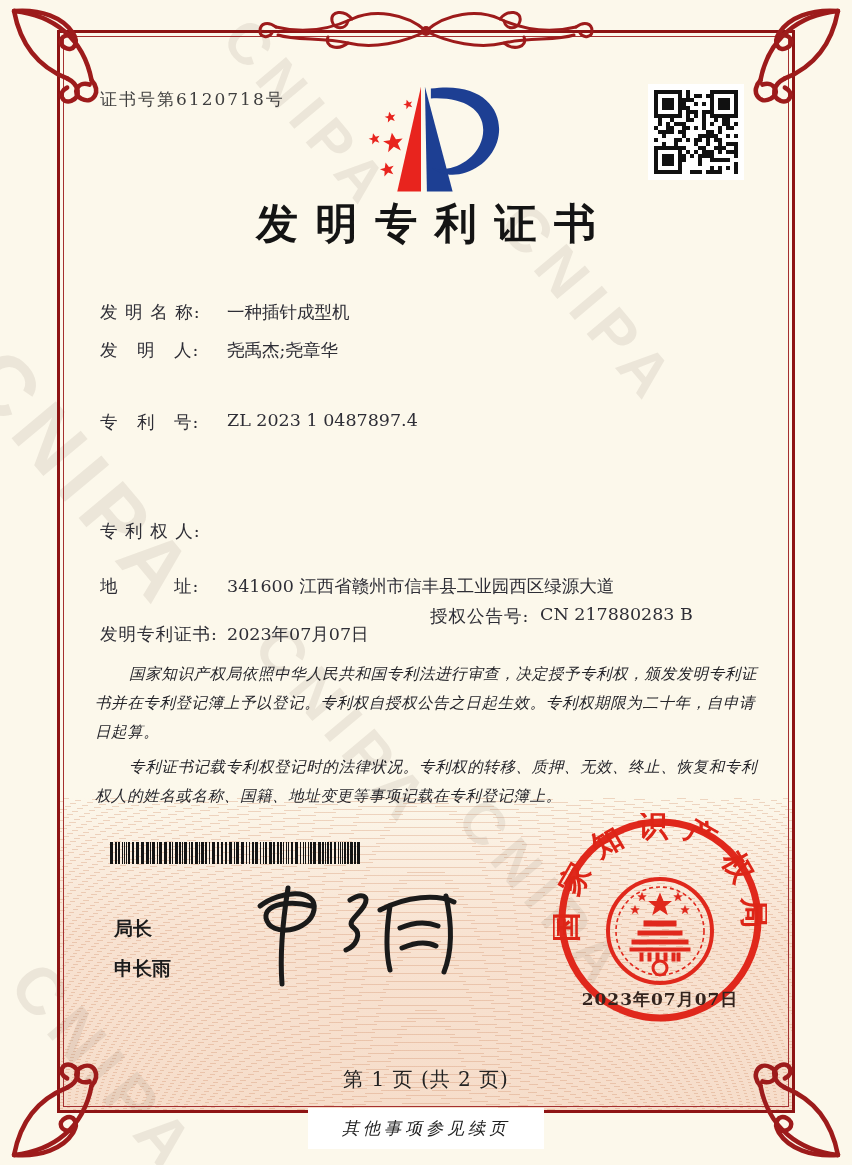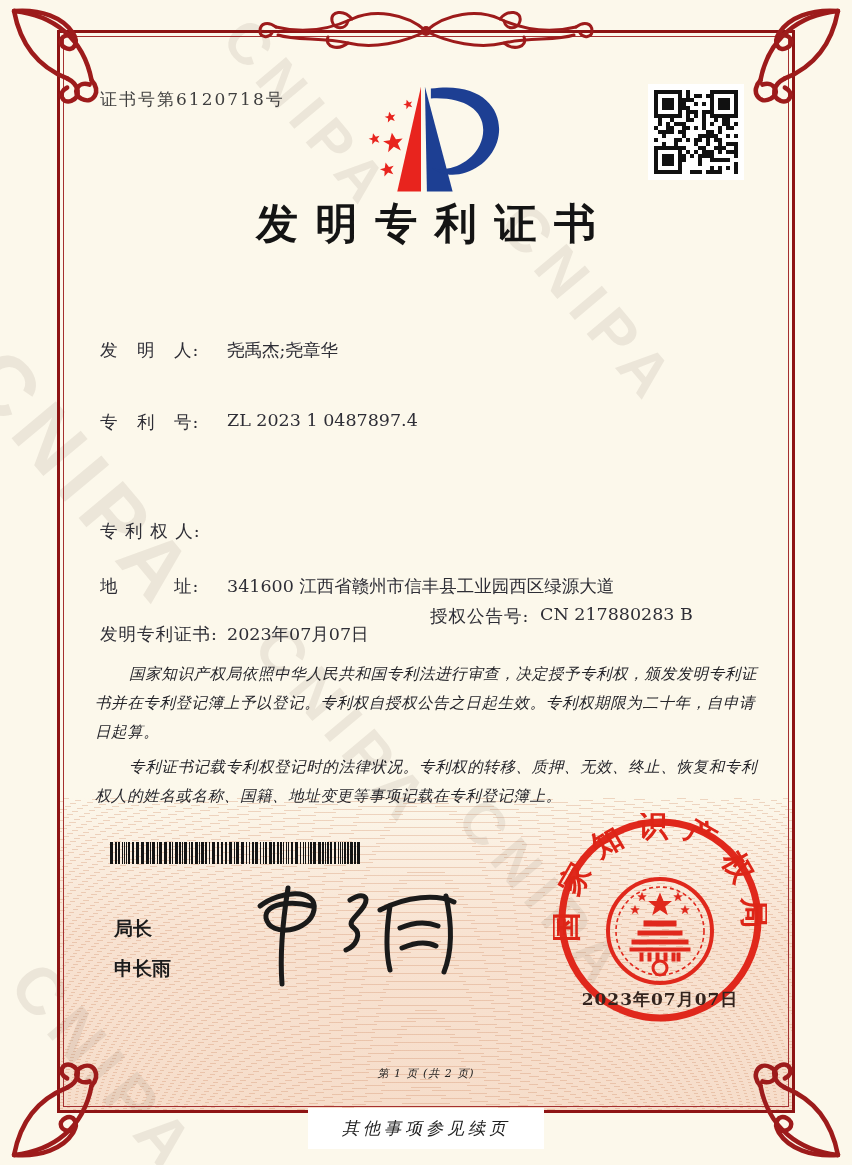--- a/index.html
+++ b/index.html
@@ -56,21 +56,21 @@
   .officer.post{top:916px;text-align:center;} .officer.name{top:956px;}
   .sign{position:absolute;left:222px;top:866px;z-index:5;}
 
   
   .seal{position:absolute;left:553px;top:813px;width:214px;height:214px;z-index:6;}
   .seal-date{position:absolute;left:0;right:0;bottom:16px;text-align:center;z-index:7;
     font-size:17px;font-weight:bold;color:#33241e;letter-spacing:1px;}
 
   
   .page-no{position:absolute;left:0;right:0;top:1066px;text-align:center;z-index:5;
-    font-size:11px;color:#222;letter-spacing:1px;font-style:italic;}
+    font-size:20px;color:#222;letter-spacing:1px;}
   .note-box{position:absolute;left:50%;transform:translateX(-50%);top:1108px;z-index:7;
     background:#ffffff;padding:9px 34px;font-size:17px;font-style:italic;color:#1f1f1f;
     letter-spacing:4px;white-space:nowrap;}
 </style>
 </head>
 <body>
 
 <div class="page">
 
   <div class="wave-band"></div>
@@ -597,20 +597,24 @@
         <div class="qm"></div>
         <div></div>
         <div></div>
         <div></div>
         <div class="qm"></div>
       </div>
   </div>
 
   <div class="doc-title">发明专利证书</div>
 
+  <div class="row r0">
+    <span class="f-label">发 明 名 称:</span>
+    <span class="f-value">一种插针成型机</span>
+  </div>
   <div class="row r1">
     <span class="f-label">发　明　人:</span>
     <span class="f-value">尧禹杰;尧章华</span>
   </div>
   <div class="row r2">
     <span class="f-label">专　利　号:</span>
     <span class="f-value">ZL 2023 1 0487897.4</span>
   </div>
   <div class="row r4">
     <span class="f-label">专 利 权 人:</span>

